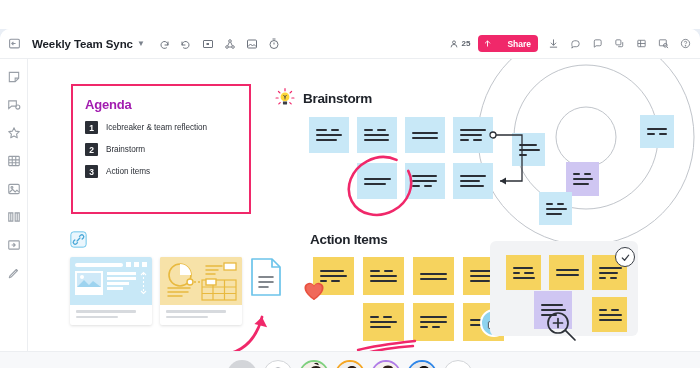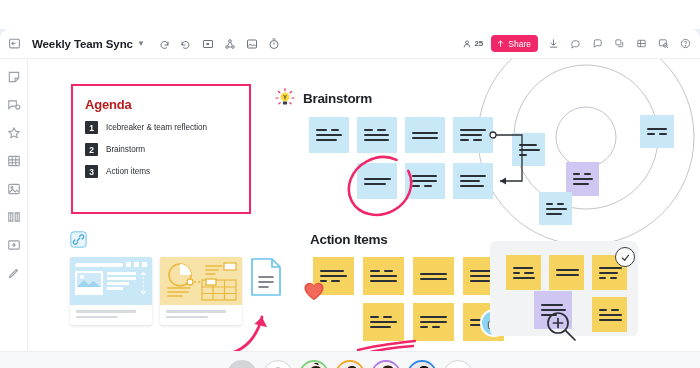--- a/index.html
+++ b/index.html
@@ -48,24 +48,24 @@
   }
   .tb-right {
     margin-left: auto; display: flex; align-items: center; gap: 8px;
     padding-right: 8px;
   }
   .people-count {
     display: flex; align-items: center; gap: 2px;
     font-size: 8px; color: #5d636c; font-weight: 600;
   }
   .share-btn {
-    display: flex; align-items: center; gap: 3px;
+    display: flex; align-items: center; gap: 15px;
     background: #f0286a;
     color: #fff;
-    font-size: 8.5px; font-weight: 400;
+    font-size: 8.5px; font-weight: 700;
     border-radius: 4px;
     padding: 3.5px 7px 3.5px 5px;
     white-space: nowrap;
     justify-content: center;
   }
   
   .rail {
     position: absolute; left: 0; top: 30px; width: 28px; height: 338px;
     background: #ffffff;
     border-right: 1px solid #eceef1;
@@ -86,21 +86,21 @@
   }
   
   .agenda-card {
     position: absolute; left: 43px; top: 25px;
     width: 180px; height: 130px;
     border: 2px solid #f0286a;
     background: #ffffff;
     padding: 11px 12px;
   }
   .agenda-title {
-    color: #b91c1c; font-size: 13px; font-weight: 700;
+    color: #a21caf; font-size: 13px; font-weight: 700;
     letter-spacing: -0.2px; margin-bottom: 9px;
   }
   .agenda-row { display: flex; align-items: center; gap: 8px; margin-bottom: 9px; }
   .agenda-num {
     width: 13px; height: 13px; flex: 0 0 13px;
     background: #2b2f36; color: #fff;
     font-size: 8.5px; font-weight: 700;
     display: flex; align-items: center; justify-content: center;
     border-radius: 1px;
   }

